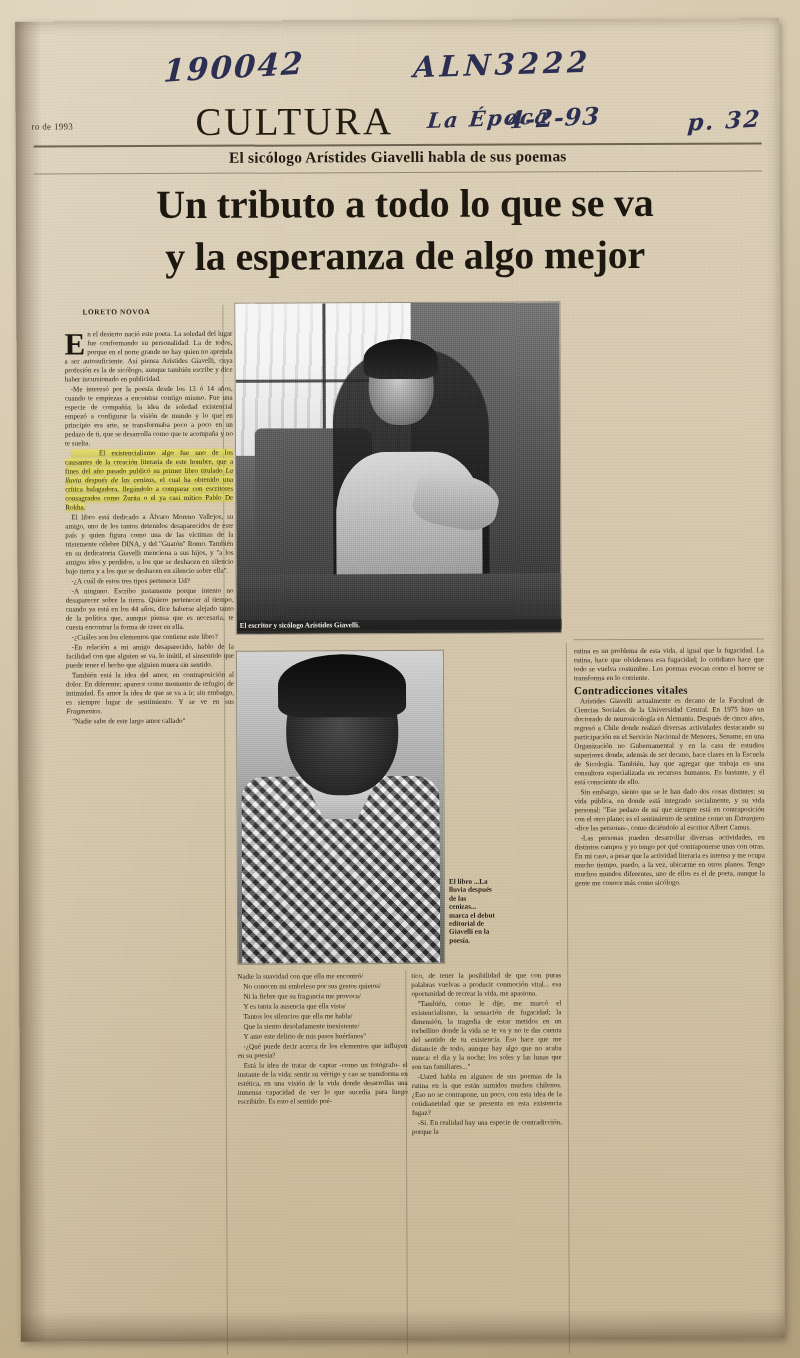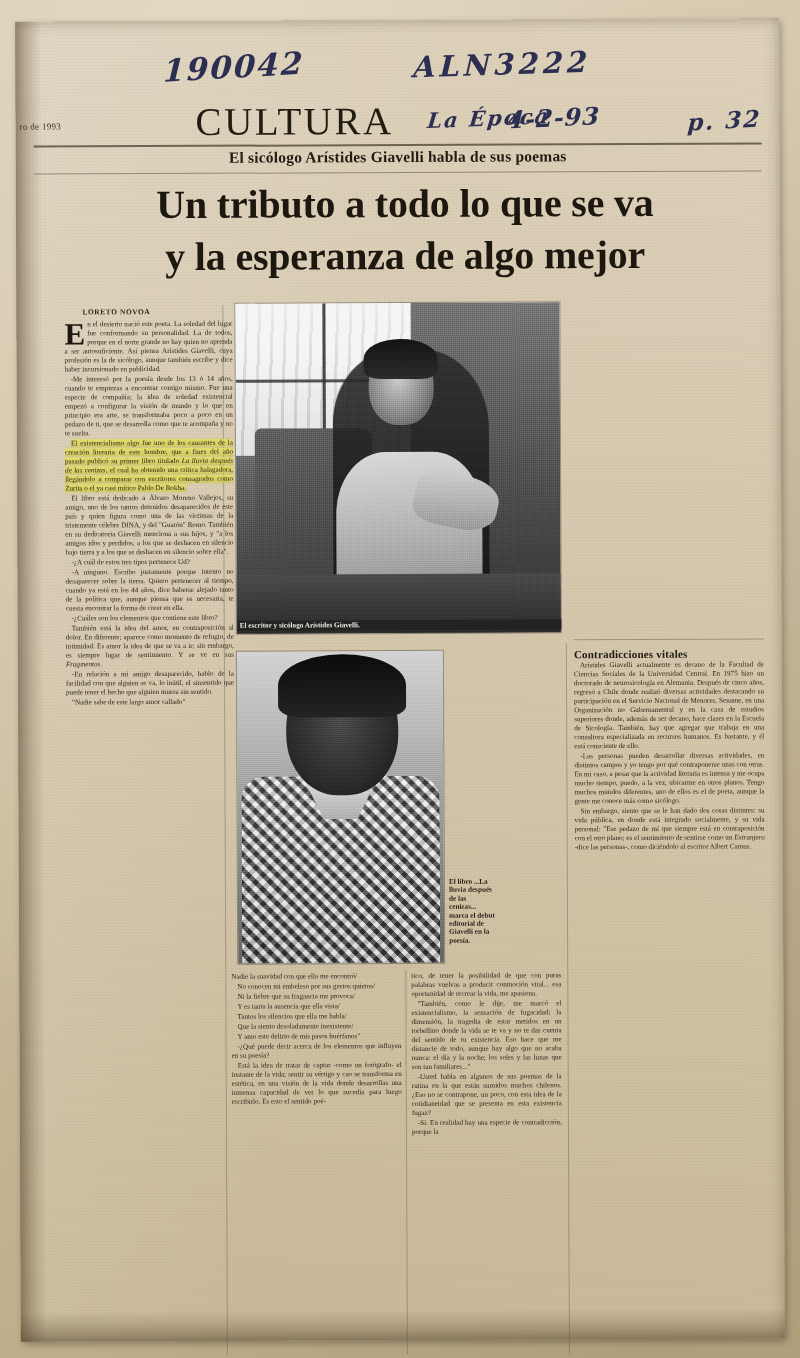--- a/index.html
+++ b/index.html
@@ -92,21 +92,21 @@
   #hw-page {
     left: 672px; top: 88px;
     font-size: 23px;
     transform: rotate(-3deg) skewX(-7deg);
     font-weight: 700;
   }
 
   
   #dateline {
     position: absolute;
-    left: 4px; top: 100px;
+    left: 16px; top: 100px;
     font-size: 9px;
     color: #3a3123;
     letter-spacing: 0.3px;
   }
   #section-title {
     position: absolute;
     left: 180px; top: 78px;
     font-size: 39px;
     letter-spacing: 2.5px;
     color: #211c12;
@@ -167,40 +167,41 @@
     line-height: 26px;
     font-weight: 700;
     margin: 1px 2px 0 0;
     color: #1b1710;
   }
   .byline {
     font-size: 7.4px;
     letter-spacing: 0.6px;
     font-weight: 700;
     color: #2a2418;
-    margin-bottom: 4px;
+    margin-bottom: 14px;
     text-indent: 18px;
   }
   .hl {
     background: linear-gradient(180deg, rgba(233,226,80,0.75), rgba(205,200,60,0.65));
     box-shadow: 0 0 2px rgba(200,195,60,0.6);
+    padding-left: 28px;
   }
   em { font-style: italic; }
   .subhead {
     font-size: 11px;
     font-weight: 700;
     color: #1d1910;
     margin: 3px 0 2px 0;
     text-indent: 0;
     letter-spacing: 0.2px;
   }
 
   
   #col1 { left: 48px;  top: 286px; width: 168px; }
-  #col2 { left: 212px; top: 952px; width: 170px; }
+  #col2 { left: 218px; top: 952px; width: 170px; }
   #col3 { left: 392px; top: 952px; width: 150px; }
   #col4 { left: 556px; top: 628px; width: 190px; }
 
   
   .photo {
     position: absolute;
     filter: grayscale(100%) contrast(118%) brightness(96%);
     border: 1px solid rgba(50,40,25,0.35);
     overflow: hidden;
   }
@@ -399,22 +400,22 @@
 
     <div class="col" id="col1">
       <div class="byline">LORETO NOVOA</div>
       <p class="noind"><span class="drop">E</span><span>n el desierto nació este poeta. La soledad del lugar fue conformando su personalidad. La de todos, porque en el norte grande no hay quien no aprenda a ser autosuficiente. Así piensa Arístides Giavelli, cuya profesión es la de sicólogo, aunque también escribe y dice haber incursionado en publicidad.</span></p>
       <p><span>-Me interesó por la poesía desde los 13 ó 14 años, cuando te empiezas a encontrar contigo mismo. Fue una especie de compañía; la idea de soledad existencial empezó a configurar la visión de mundo y lo que en principio era arte, se transformaba poco a poco en un pedazo de ti, que se desarrolla como que te acompaña y no te suelta.</span></p>
       <p><span class="hl">El existencialismo algo fue uno de los causantes de la creación literaria de este hombre, que a fines del año pasado publicó su primer libro titulado <em>La lluvia después de las cenizas</em>, el cual ha obtenido una crítica halagadora, llegándolo a comparar con escritores consagrados como Zurita o el ya casi mítico Pablo De Rokha.</span></p>
       <p><span>El libro está dedicado a Álvaro Moreno Vallejos, su amigo, uno de los tantos detenidos desaparecidos de este país y quien figura como una de las víctimas de la tristemente célebre DINA, y del "Guatón" Romo. También en su dedicatoria Giavelli menciona a sus hijos, y "a los amigos idos y perdidos, a los que se deshacen en silencio bajo tierra y a los que se deshacen en silencio sobre ella".</span></p>
       <p><span>-¿A cuál de estos tres tipos pertenece Ud?</span></p>
       <p><span>-A ninguno. Escribo justamente porque intento no desaparecer sobre la tierra. Quiero pertenecer al tiempo, cuando ya está en los 44 años, dice haberse alejado tanto de la política que, aunque piensa que es necesaria, te cuesta encontrar la forma de creer en ella.</span></p>
       <p><span>-¿Cuáles son los elementos que contiene este libro?</span></p>
+      <p><span>-En relación a mi amigo desaparecido, hablo de la facilidad con que alguien se va, lo inútil, el sinsentido que puede tener el hecho que alguien muera sin sentido.</span></p>
       <p><span>También está la idea del amor, en contraposición al dolor. En diferente; aparece como momento de refugio, de intimidad. Es amor la idea de que se va a ir; sin embargo, es siempre lugar de sentimiento. Y se ve en sus <em>Fragmentos</em>.</span></p>
-      <p><span>-En relación a mi amigo desaparecido, hablo de la facilidad con que alguien se va, lo inútil, el sinsentido que puede tener el hecho que alguien muera sin sentido.</span></p>
       <p><span>"Nadie sabe de este largo amor callado"</span></p>
     </div>
 
     <div class="col" id="col2">
       <p class="noind"><span>Nadie la suavidad con que ella me encontró/</span></p>
       <p><span>No conocen mi embeleso por sus gestos quietos/</span></p>
       <p><span>Ni la fiebre que su fragancia me provoca/</span></p>
       <p><span>Y es tanta la ausencia que ella vista/</span></p>
       <p><span>Tantos los silencios que ella me habla/</span></p>
       <p><span>Que la siento desoladamente inexistente/</span></p>
@@ -424,20 +425,21 @@
     </div>
 
     <div class="col" id="col3">
       <p class="noind"><span>tico, de tener la posibilidad de que con puras palabras vuelvas a producir conmoción vital... esa oportunidad de recrear la vida, me apasiona.</span></p>
       <p><span>"También, como le dije, me marcó el existencialismo, la sensación de fugacidad; la dimensión, la tragedia de estar metidos en un torbellino donde la vida se te va y no te das cuenta del sentido de tu existencia. Eso hace que me distancie de todo, aunque hay algo que no acaba nunca: el día y la noche; los soles y las lunas que son tan familiares..."</span></p>
       <p><span>-Usted habla en algunos de sus poemas de la rutina en la que están sumidos muchos chilenos. ¿Eso no se contrapone, un poco, con esta idea de la cotidianeidad que se presenta en esta existencia fugaz?</span></p>
       <p><span>-Si. En realidad hay una especie de contradicción, porque la</span></p>
     </div>
 
     <div class="col" id="col4">
+      <p class="noind"><span>rutina es un problema de esta vida, al igual que la fugacidad. La rutina, hace que olvidemos esa fugacidad; lo cotidiano hace que todo se vuelva costumbre. Los poemas evocan como el horror se transforma en lo corriente.</span></p>
       <div class="subhead">Contradicciones vitales</div>
       <p><span>Arístides Giavelli actualmente es decano de la Facultad de Ciencias Sociales de la Universidad Central. En 1975 hizo un doctorado de neurosicología en Alemania. Después de cinco años, regresó a Chile donde realizó diversas actividades destacando su participación en el Servicio Nacional de Menores, Sename, en una Organización no Gubernamental y en la casa de estudios superiores donde, además de ser decano, hace clases en la Escuela de Sicología. También, hay que agregar que trabaja en una consultora especializada en recursos humanos. Es bastante, y él está consciente de ello.</span></p>
+      <p><span>Sin embargo, siento que se le han dado dos cosas distintes: su vida pública, en donde está integrado socialmente, y su vida personal: "Ese pedazo de mí que siempre está en contraposición con el otro plano; es el sentimiento de sentirse como un <em>Extranjero</em> -dice las personas-, como diciéndolo al escritor Albert Camus.</span></p>
       <p><span>-Las personas pueden desarrollar diversas actividades, en distintos campos y yo tengo por qué contraponerse unas con otras. En mi caso, a pesar que la actividad literaria es intensa y me ocupa mucho tiempo, puedo, a la vez, ubicarme en otros planos. Tengo muchos mundos diferentes, uno de ellos es el de poeta, aunque la gente me conoce más como sicólogo.</span></p>
-      <p><span>Sin embargo, siento que se le han dado dos cosas distintes: su vida pública, en donde está integrado socialmente, y su vida personal: "Ese pedazo de mí que siempre está en contraposición con el otro plano; es el sentimiento de sentirse como un <em>Extranjero</em> -dice las personas-, como diciéndolo al escritor Albert Camus.</span></p>
     </div>
 
   </div>
 </div>
 
 </body></html>

